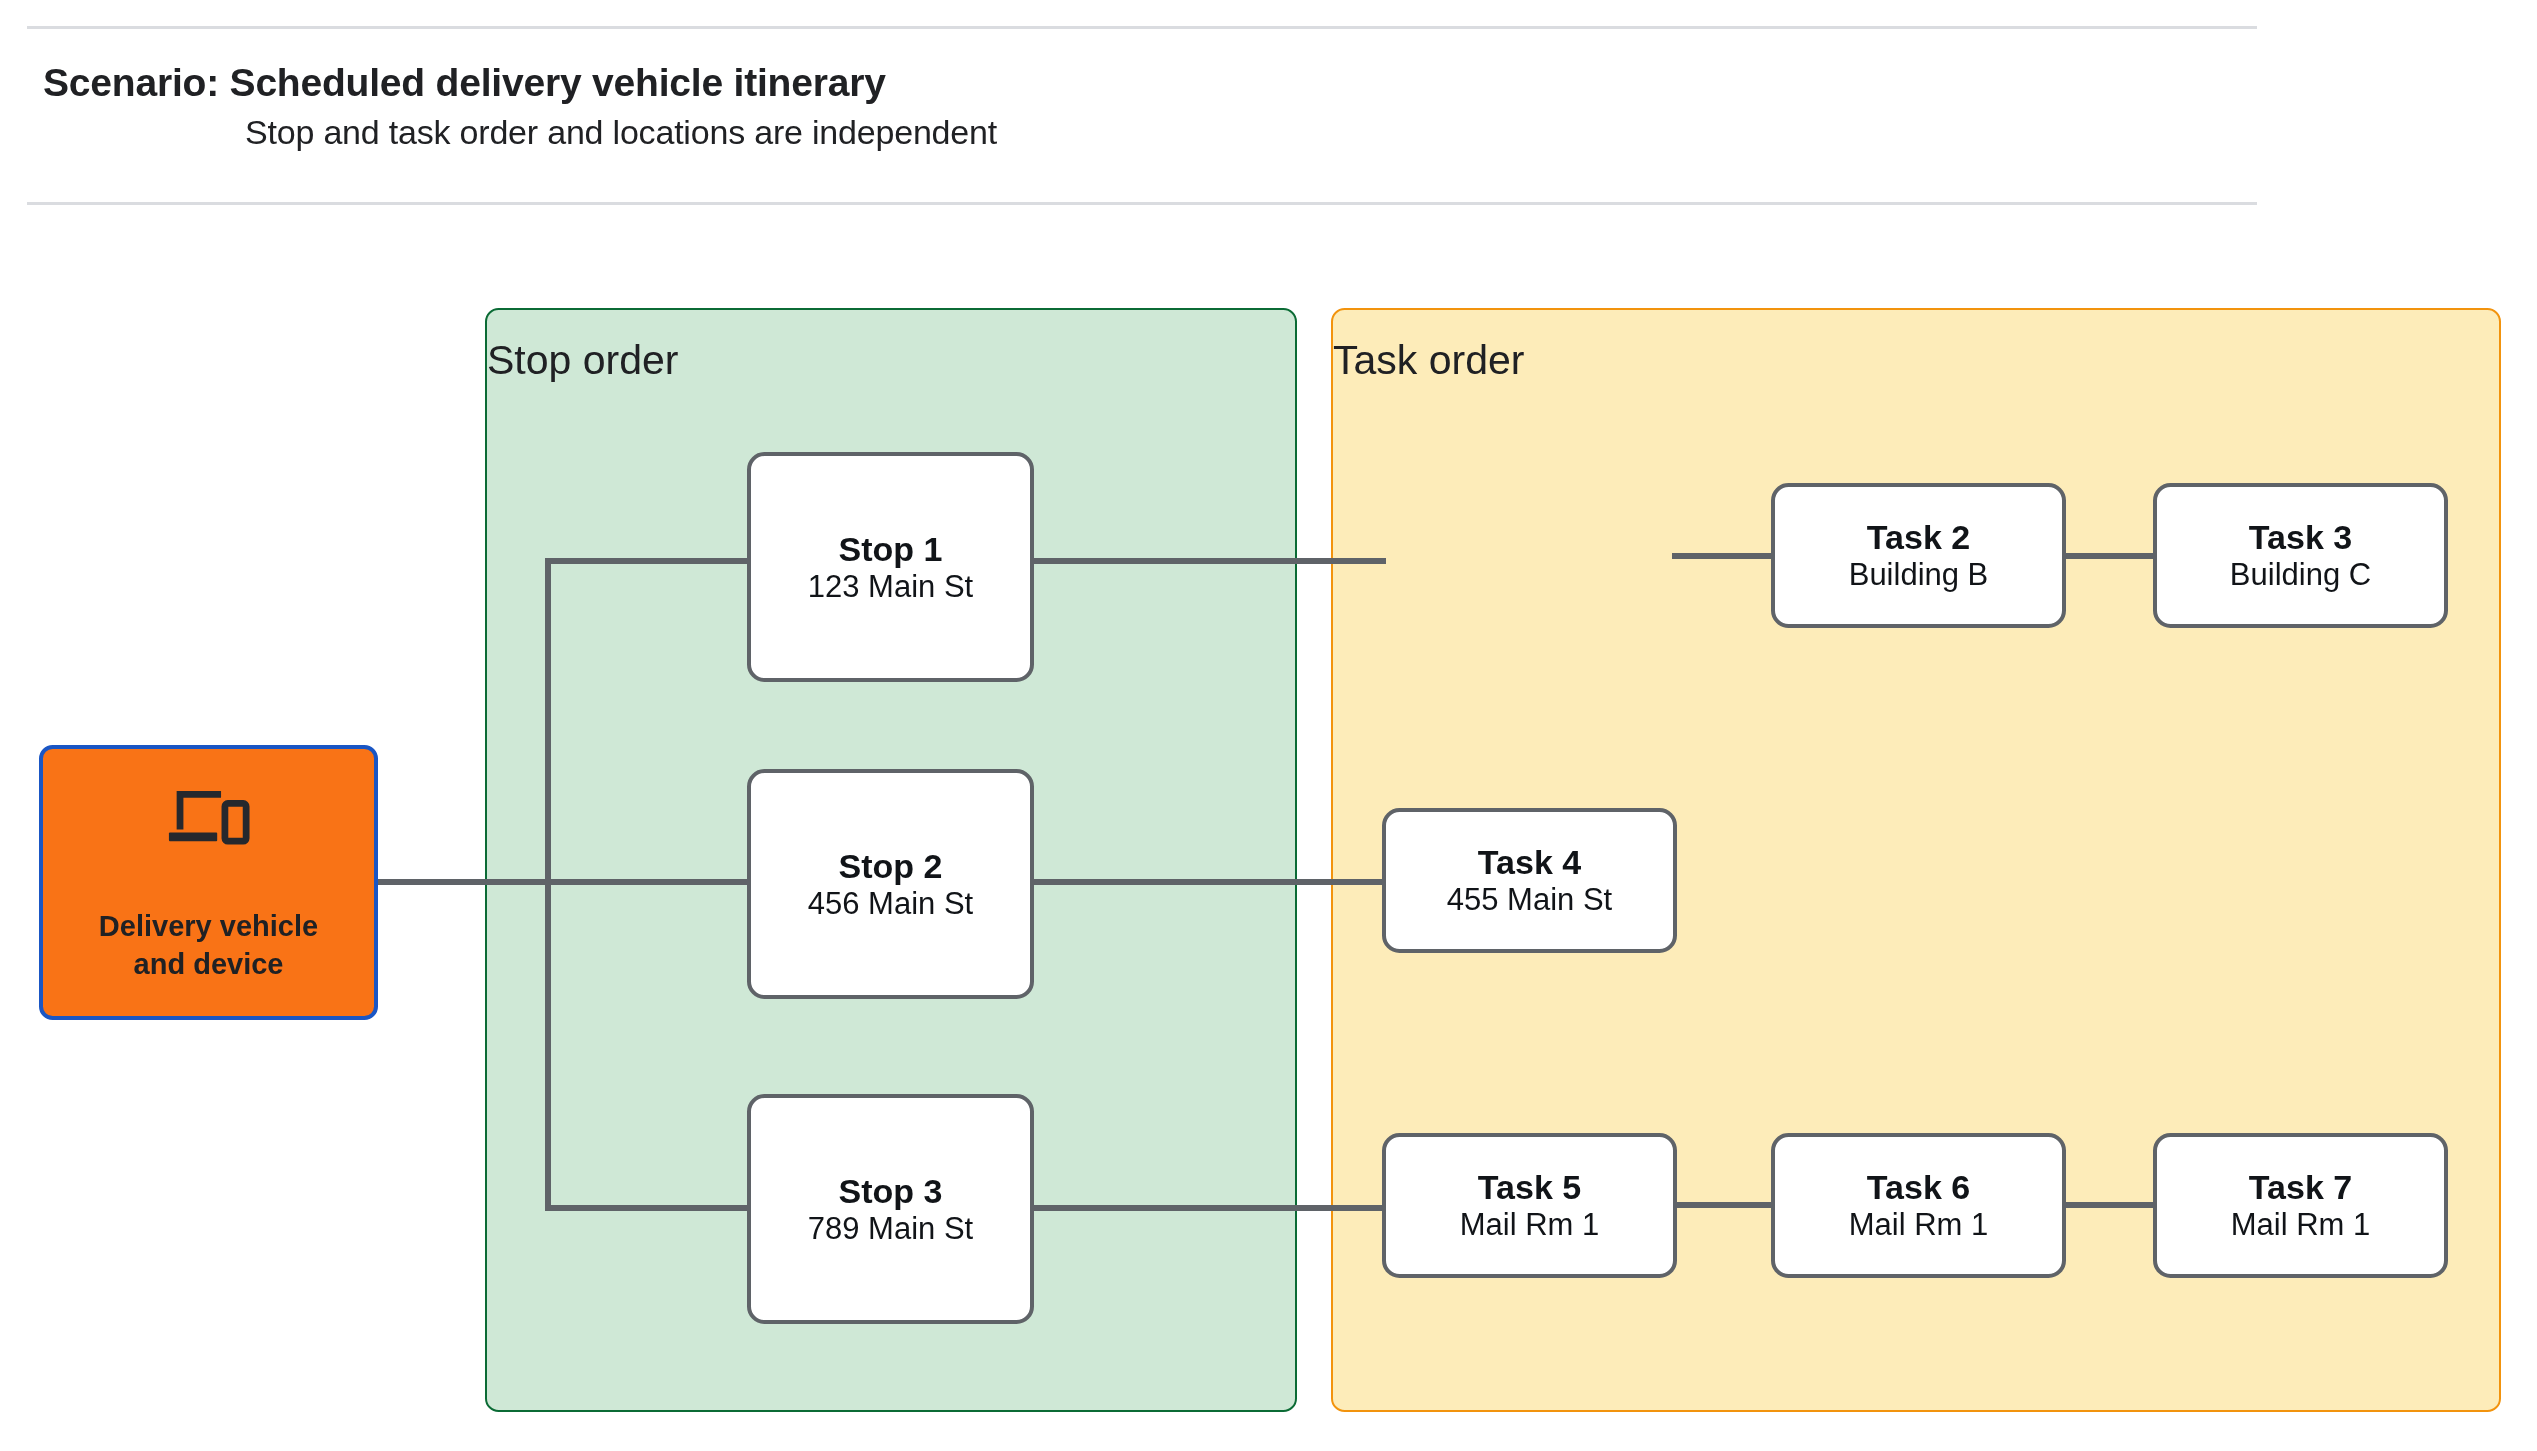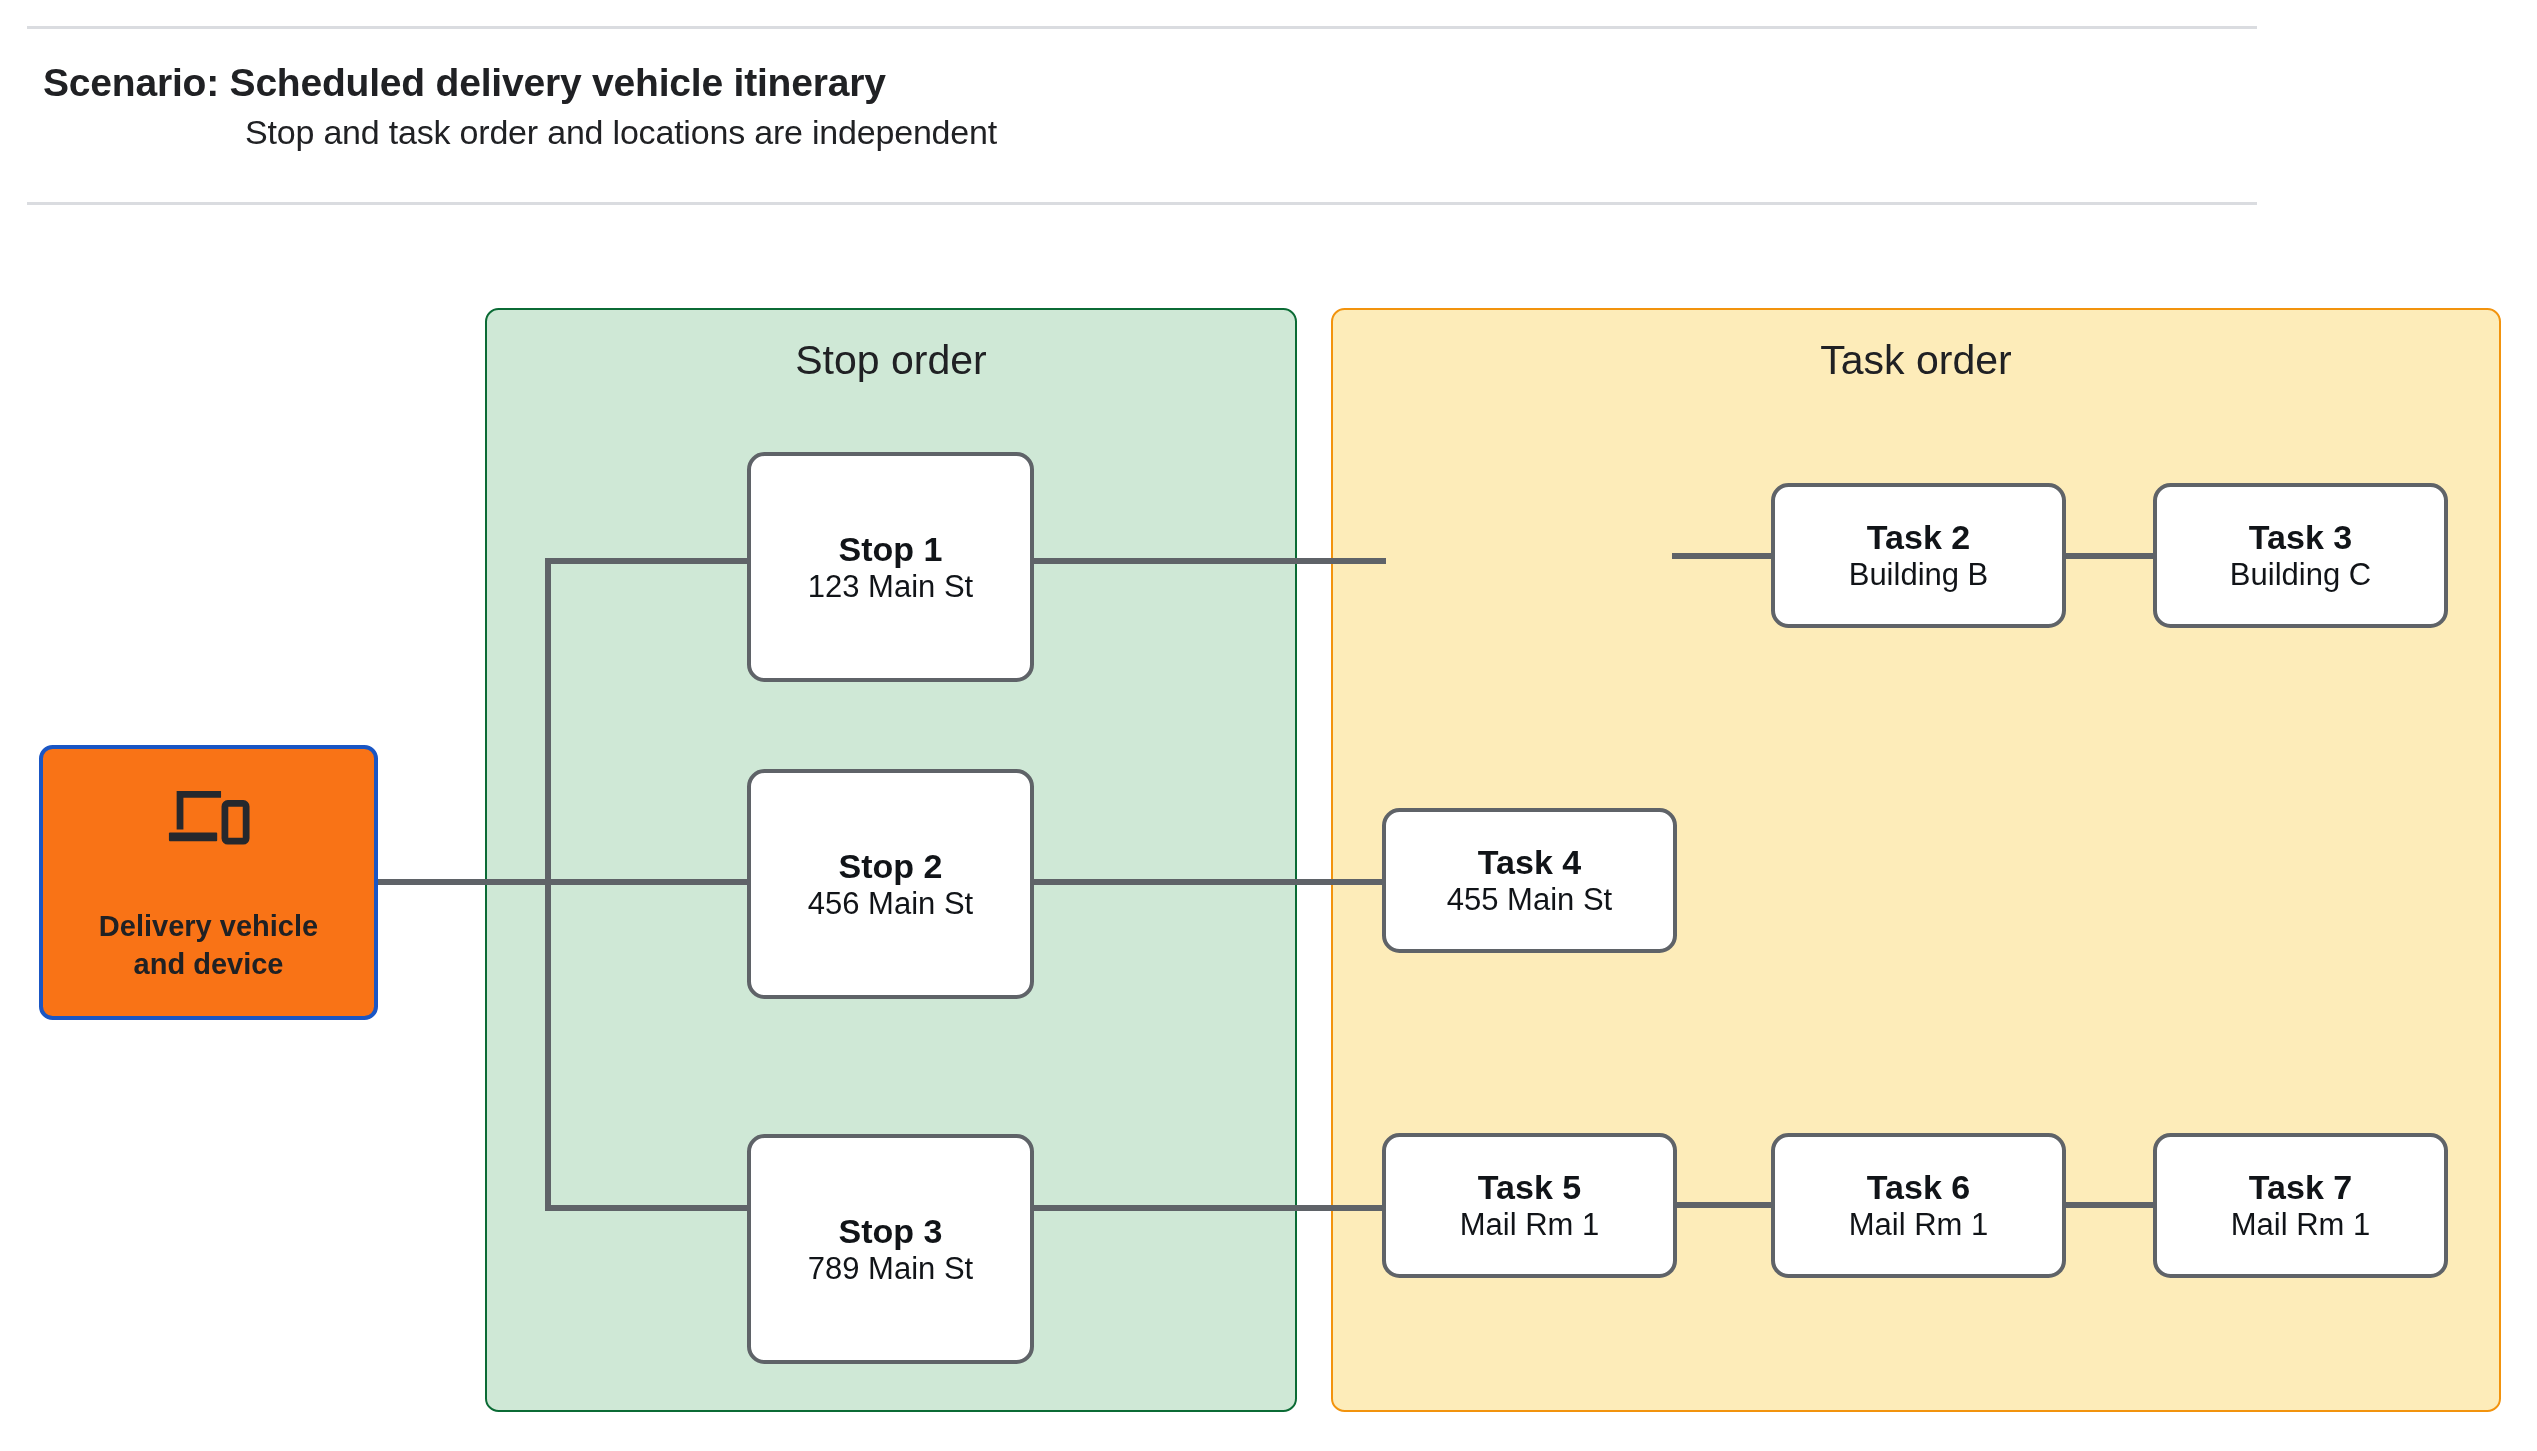--- a/index.html
+++ b/index.html
@@ -53,21 +53,20 @@
   
   .group {
     position: absolute;
     border-radius: 13.6px;
     box-sizing: border-box;
   }
   .group-label {
     position: absolute;
     left: 0;
     right: 0;
-    text-align: center;
     font-size: 41px;
     font-weight: normal;
     color: #202124;
   }
   #group-stop {
     left: 485px;  top: 308px;
     width: 812px; height: 1104px;
     background: #cfe8d6;
     border: 2.9px solid #0b6b35;
   }
@@ -125,21 +124,21 @@
     position: absolute;
     left: 0; right: 0;
     top: 159px;
   }
   #devices-icon { width: 83px; height: 62px; display:block; }
 
   
   .stop-node { left: 747px; width: 287px; height: 230px; }
   #stop-1 { top: 452px; }
   #stop-2 { top: 769px; }
-  #stop-3 { top: 1134px; align-items: center; }
+  #stop-3 { top: 1094px; align-items: center; }
 
   
   .task-node { width: 295px; height: 145px; }
   .col-1 { left: 1382px; }
   .col-2 { left: 1771px; }
   .col-3 { left: 2153px; }
   .row-1 { top: 483px; }
   .row-2 { top: 808px; }
   .row-3 { top: 1133px; }
 

